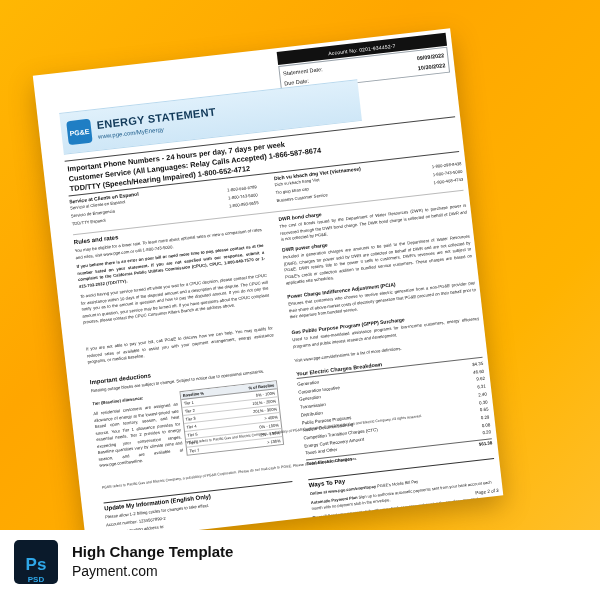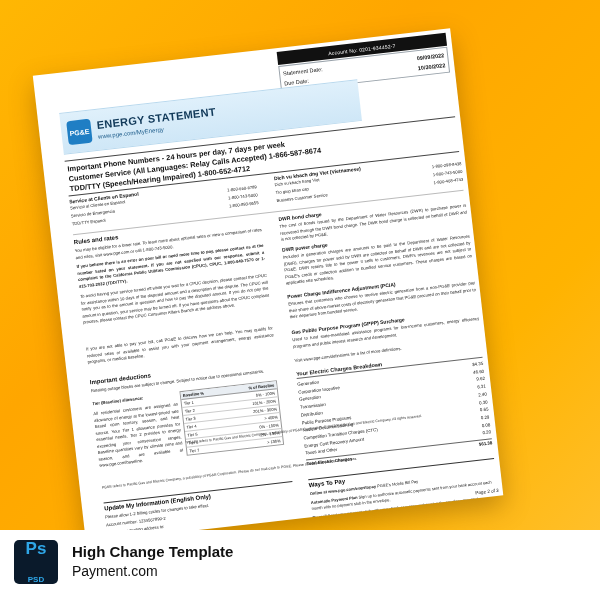--- a/index.html
+++ b/index.html
@@ -16,21 +16,21 @@
     position:absolute;left:0;bottom:0;width:600px;height:70px;
     background:#ffffff;
   }
   .psd-badge{
     position:absolute;left:14px;top:10px;width:44px;height:44px;border-radius:5px;
     background:#0a1a2b;color:#2fa7e8;
     display:flex;flex-direction:column;align-items:center;justify-content:flex-end;
     line-height:1;
   }
   .psd-badge .ps{font-size:17px;font-weight:bold;letter-spacing:0;}
-  .psd-badge .psd{font-size:8px;font-weight:bold;margin-top:19px;}
+  .psd-badge .psd{font-size:8px;font-weight:bold;margin-top:3px;}
   .foot-text{position:absolute;left:72px;top:12px;}
   .foot-title{font-size:15px;font-weight:bold;color:#111;line-height:1.35;}
   .foot-sub{font-size:14px;color:#111;line-height:1.35;}
 
   
   .doc-wrap{
     position:absolute;left:58px;top:50px;width:430px;height:470px;
     transform:rotate(-6.5deg);
   }
   .doc{

